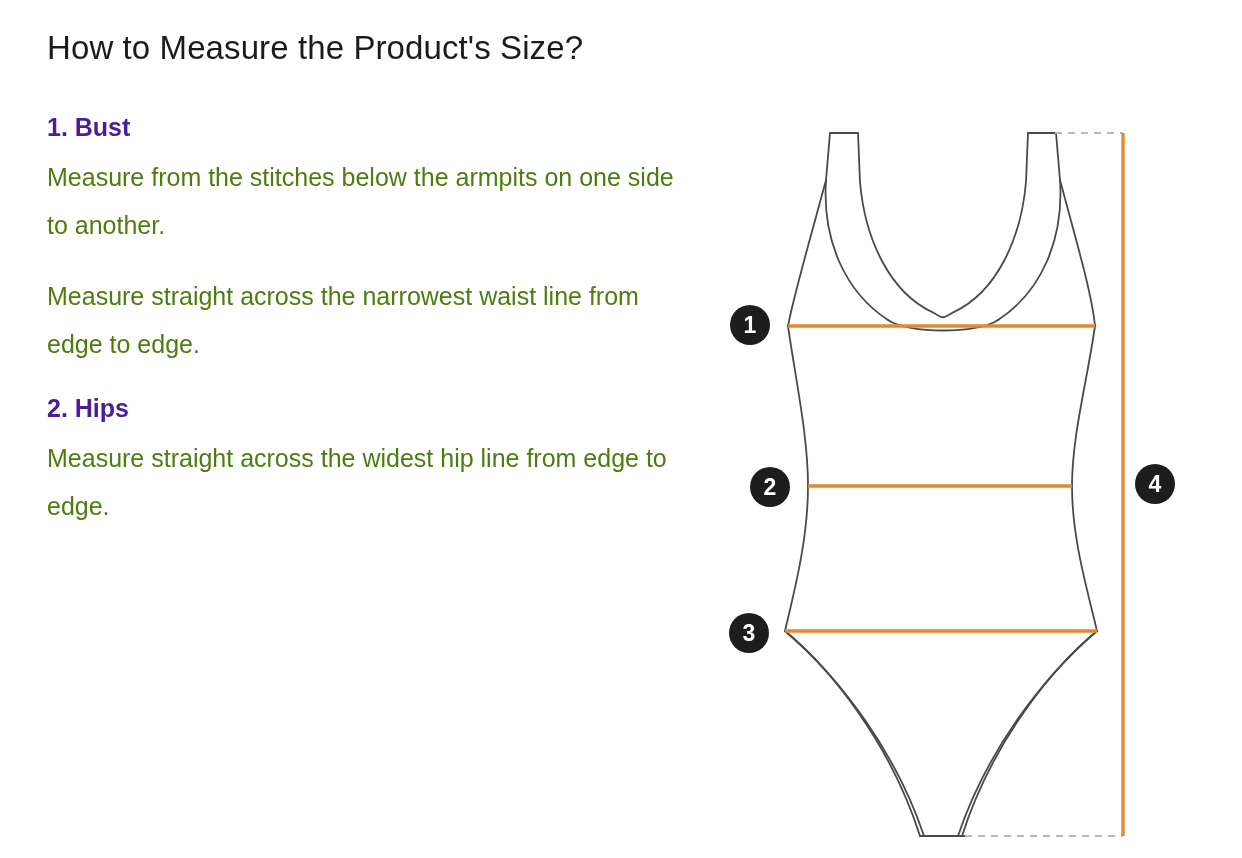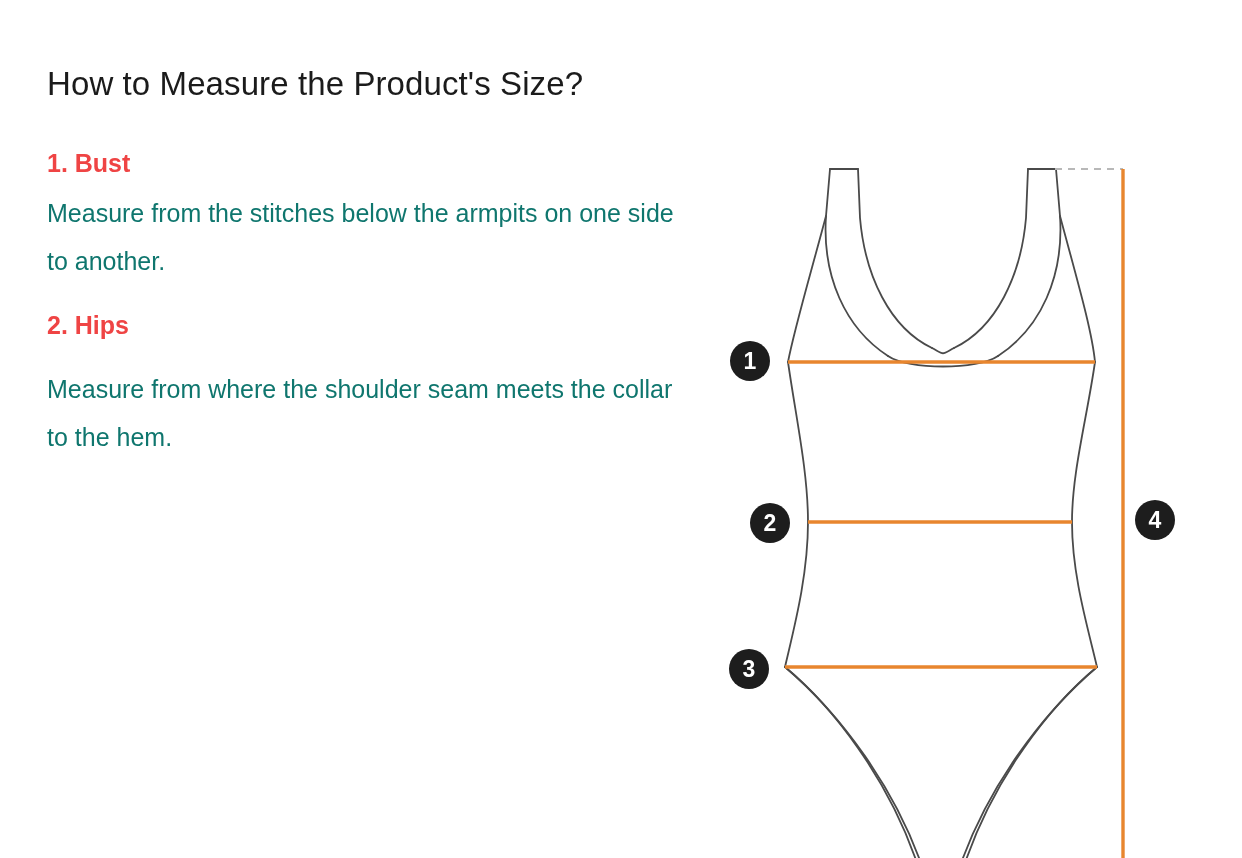--- a/index.html
+++ b/index.html
@@ -14,21 +14,20 @@
     color: #1b1b1b;
     overflow: hidden;
     position: relative;
   }
 
   #page {
     position: relative;
     width: 1242px;
     height: 756px;
     background: #ffffff;
-    margin-top: 36px;
   }
 
   
   .text-col {
     position: absolute;
     left: 47px;
     top: 26px;
     width: 660px;
   }
 
@@ -44,30 +43,30 @@
 
   .section {
     margin-bottom: 23px;
   }
   .section:last-child { margin-bottom: 0; }
 
   .section-heading {
     font-size: 25px;
     font-weight: 700;
     line-height: 34px;
-    color: #ef4444;
+    color: #4c1d95;
     margin: 0 0 9px 0;
     white-space: nowrap;
   }
 
   .section-body {
     font-size: 25px;
     font-weight: 400;
     line-height: 48px;
-    color: #0f766e;
+    color: #4d7c0f;
     margin: 0;
     max-width: 640px;
   }
 
   
   .diagram {
     position: absolute;
     left: 700px;
     top: 0;
     width: 542px;
@@ -92,28 +91,29 @@
   <div class="text-col">
 
     <h1 class="page-title">How to Measure the Product's Size?</h1>
 
     <div class="section">
       <h2 class="section-heading">1. Bust</h2>
       <p class="section-body">Measure from the stitches below the armpits on one side to another.</p>
     </div>
 
     <div class="section">
+      <p class="section-body">Measure straight across the narrowest waist line from edge to edge.</p>
     </div>
 
     <div class="section">
       <h2 class="section-heading">2. Hips</h2>
-    </div>
-
-    <div class="section">
-      <p class="section-body">Measure from where the shoulder seam meets the collar to the hem.</p>
+      <p class="section-body">Measure straight across the widest hip line from edge to edge.</p>
+    </div>
+
+    <div class="section">
     </div>
 
   </div>
 
   <div class="diagram">
     <svg width="542" height="858" viewBox="0 0 542 858" xmlns="http://www.w3.org/2000/svg">
 
       <g fill="none" stroke="#4a4a4a" stroke-width="1.8" stroke-linejoin="round" stroke-linecap="round">
 
         <path d="

